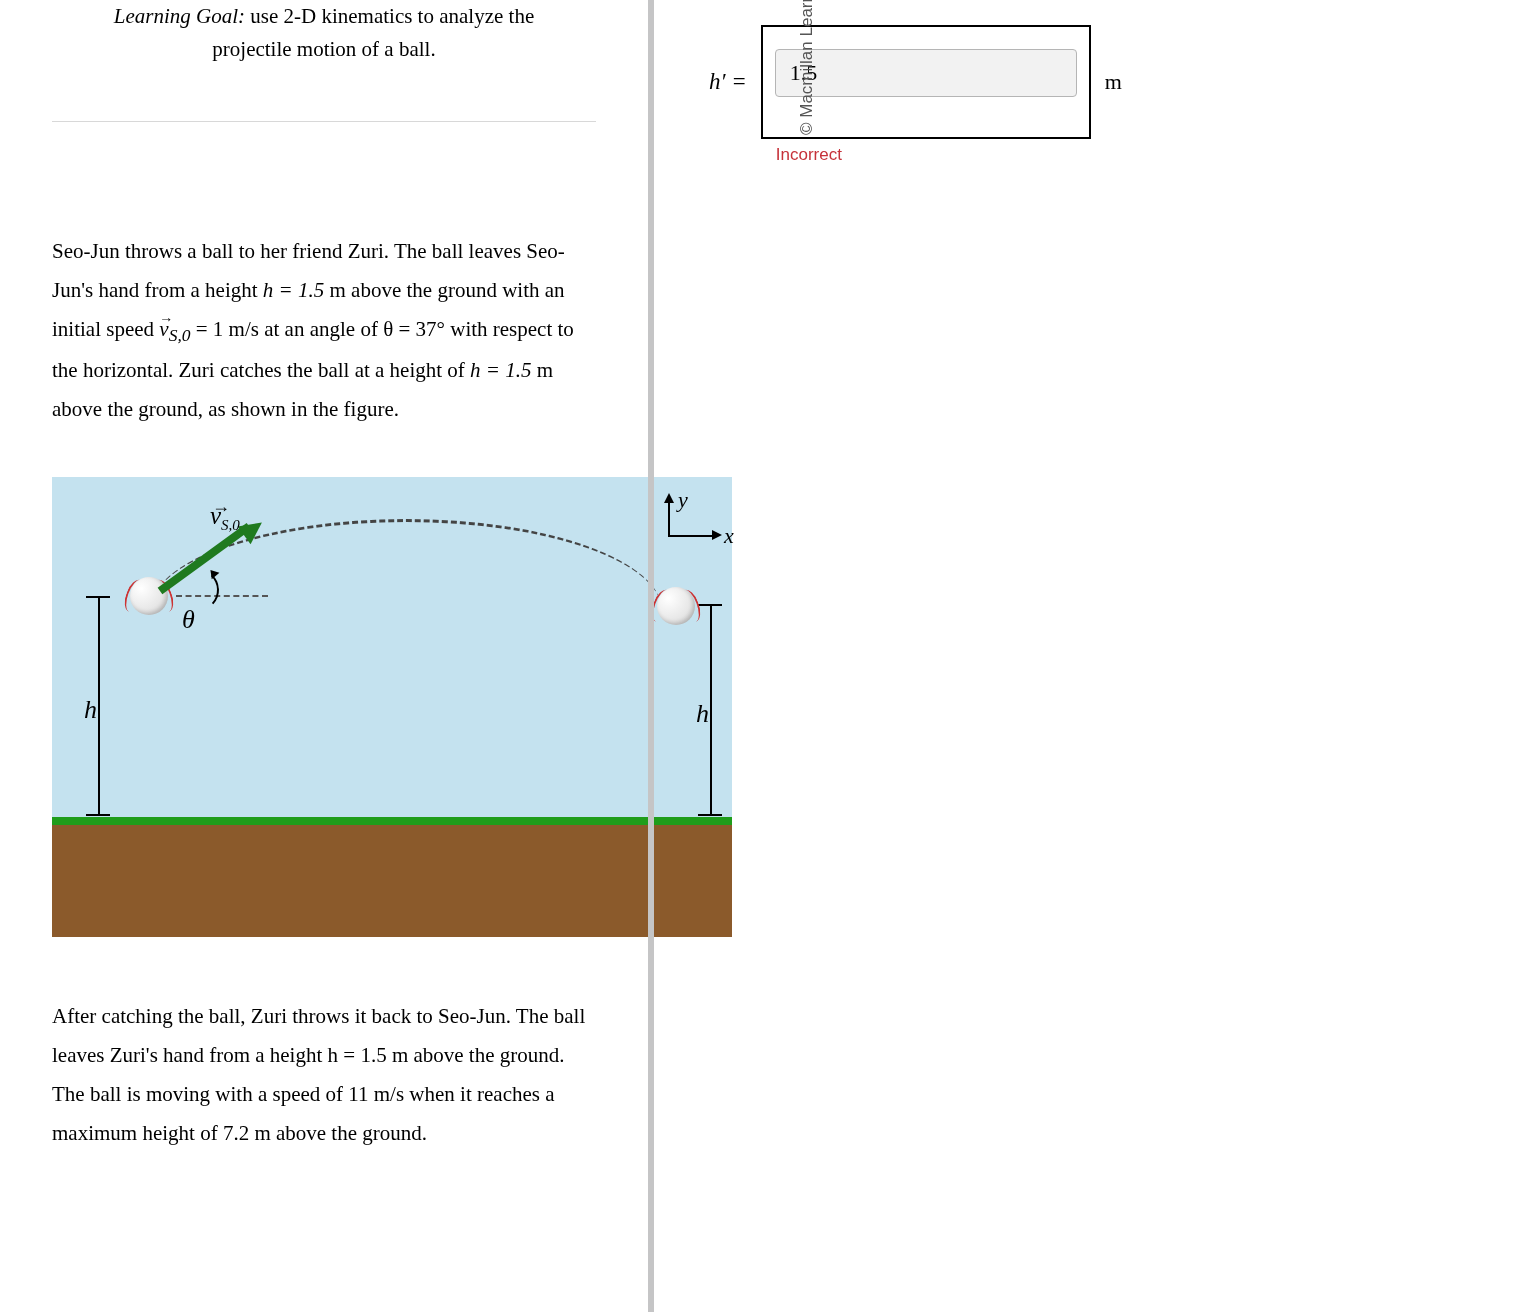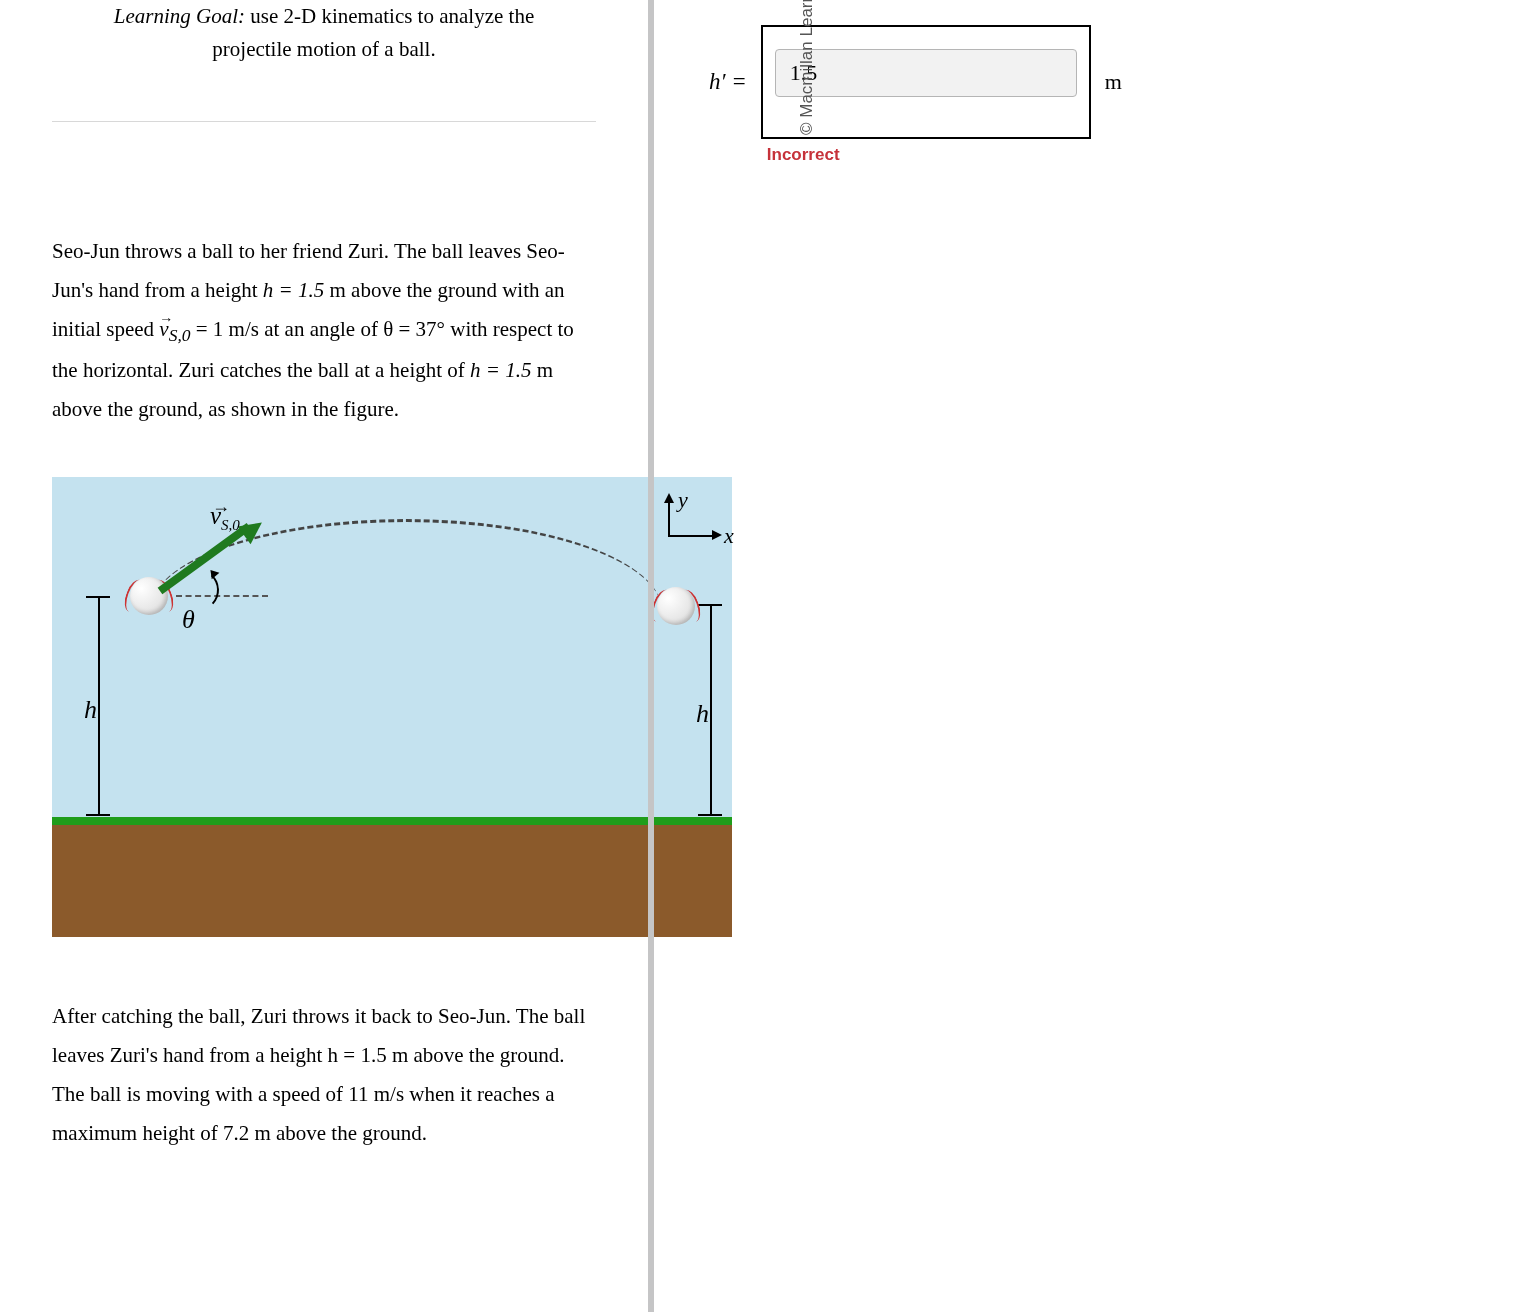--- a/index.html
+++ b/index.html
@@ -233,25 +233,25 @@
     width: 100%;
     font-size: 22px;
     padding: 10px 14px;
     border: 1px solid #b5b5b5;
     border-radius: 4px;
     background: #f2f2f2;
     font-family: inherit;
   }
   .incorrect {
     position: absolute;
-    left: 4px;
+    left: 13px;
     bottom: -28px;
     color: #c6323a;
     font-family: Arial, sans-serif;
-    font-weight: bold;
+    font-weight: normal;
     font-size: 17px;
   }
   .unit {
     font-size: 22px;
   }
 </style>
 </head>
 <body>
 
 <div class="columns">

